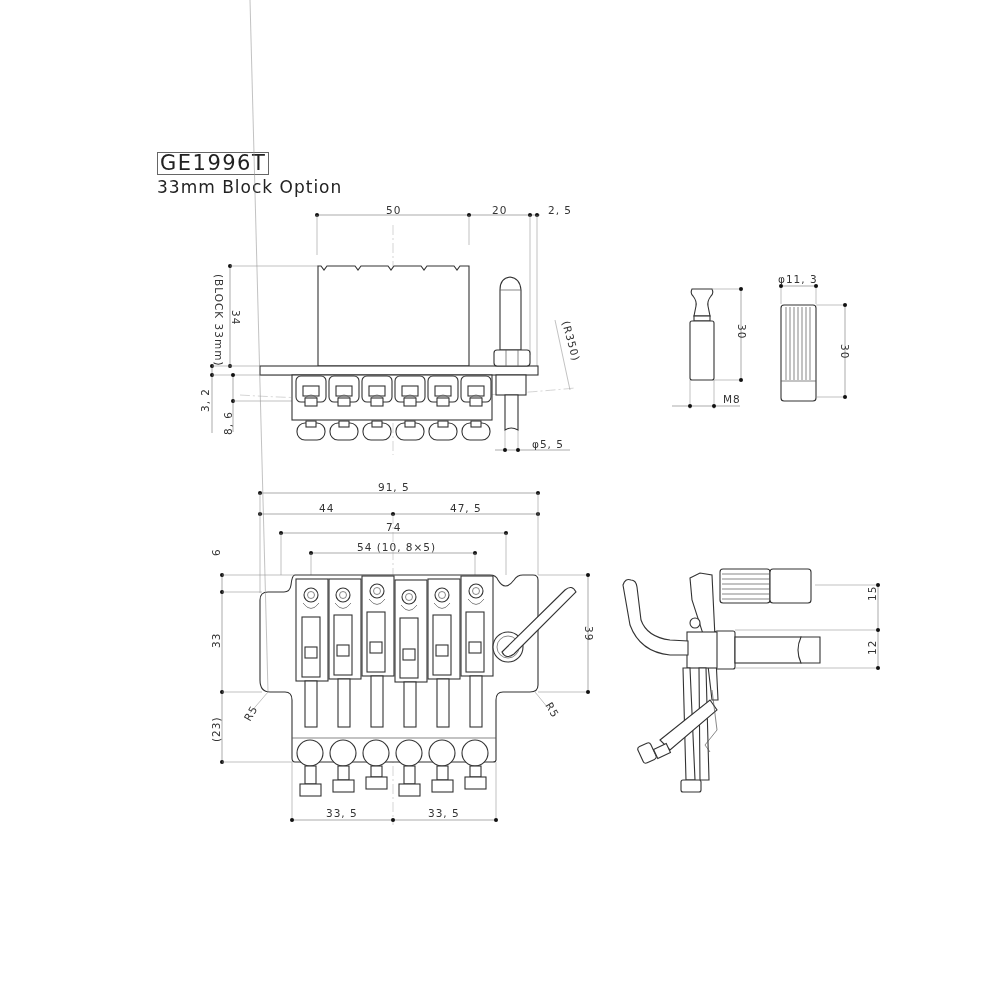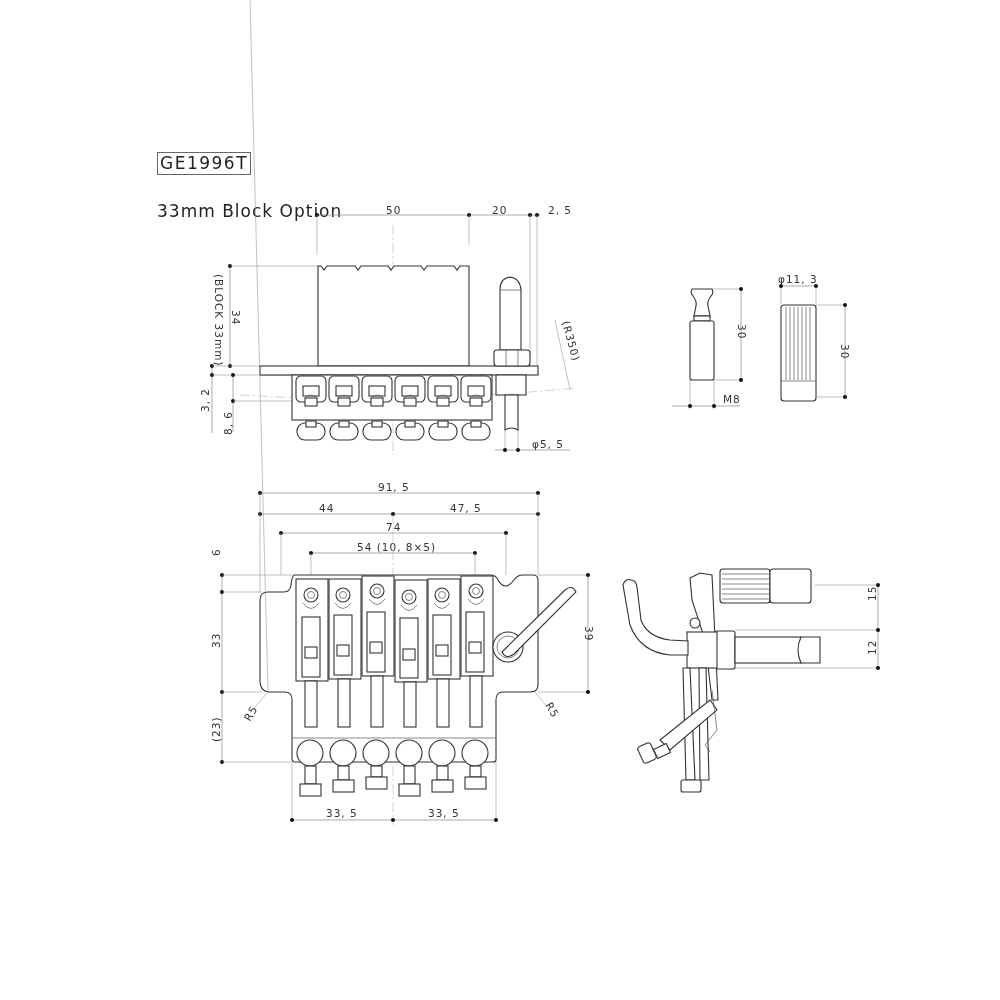--- a/index.html
+++ b/index.html
@@ -1,23 +1,23 @@
 <!DOCTYPE html>
 <html><head>
 <meta charset="utf-8">
 <style>
   html, body { margin: 0; padding: 0; background: #ffffff; }
   body { width: 1000px; height: 1000px; position: relative; overflow: hidden;
          font-family: "DejaVu Sans", sans-serif; color: #222; }
   #canvas { position: absolute; left: 0; top: 0; }
   .model-box { position: absolute; left: 157px; top: 152px; padding: 0 2px;
-               border: 1px solid #666; font-size: 17px; letter-spacing: 1.5px;
+               border: 1px solid #666; font-size: 21px; letter-spacing: 1.5px;
                font-family: "DejaVu Sans", sans-serif; line-height: 21px; color: #222; text-align: right; }
   .subtitle { position: absolute; left: 157px; top: 177px; font-size: 17px; letter-spacing: 1px;
-              font-family: "DejaVu Sans", sans-serif; color: #222; margin-top: 24px; }
+              font-family: "DejaVu Sans", sans-serif; color: #222; }
   svg text { font-family: "DejaVu Sans", sans-serif; font-size: 10.5px; fill: #333; letter-spacing: 1px; }
   .dim { stroke: #888; stroke-width: 0.7; fill: none; }
   .ext { stroke: #999; stroke-width: 0.6; fill: none; }
   .ctr { stroke: #aaa; stroke-width: 0.5; fill: none; stroke-dasharray: 10 3 2 3; }
   .part { stroke: #333; stroke-width: 1.1; fill: #fff; }
   .thin { stroke: #555; stroke-width: 0.7; fill: none; }
   .dot { fill: #111; }
 </style>
 </head>
 <body>

